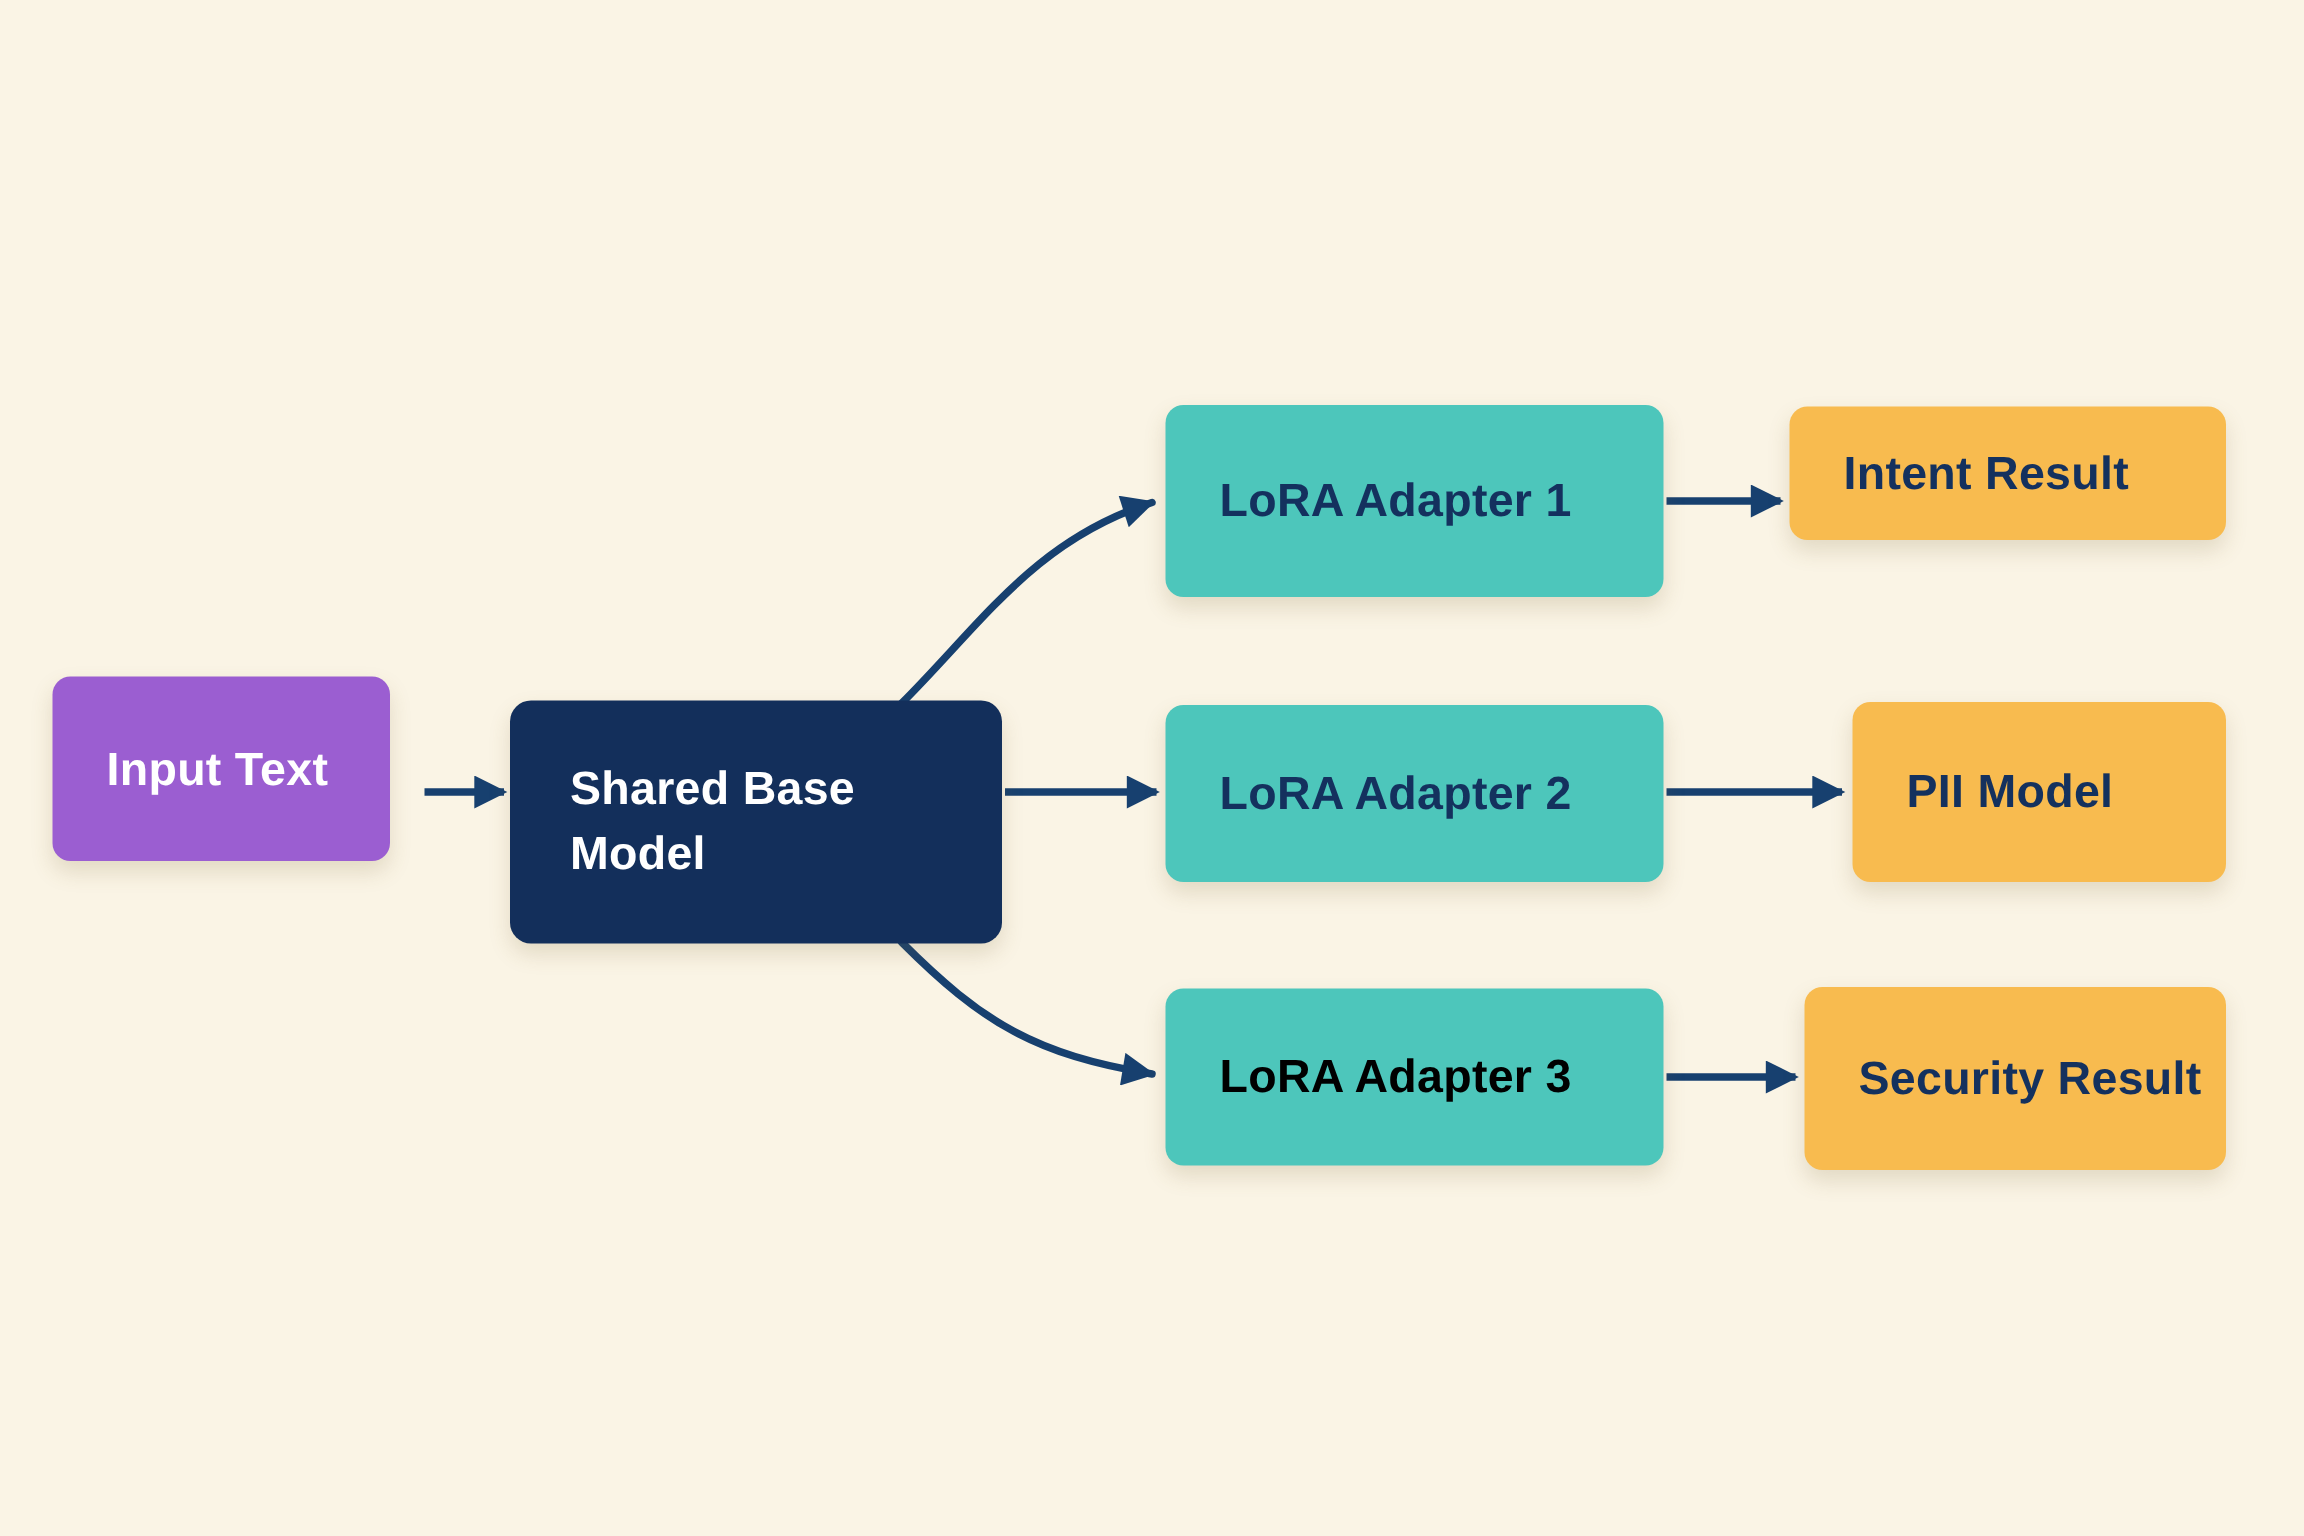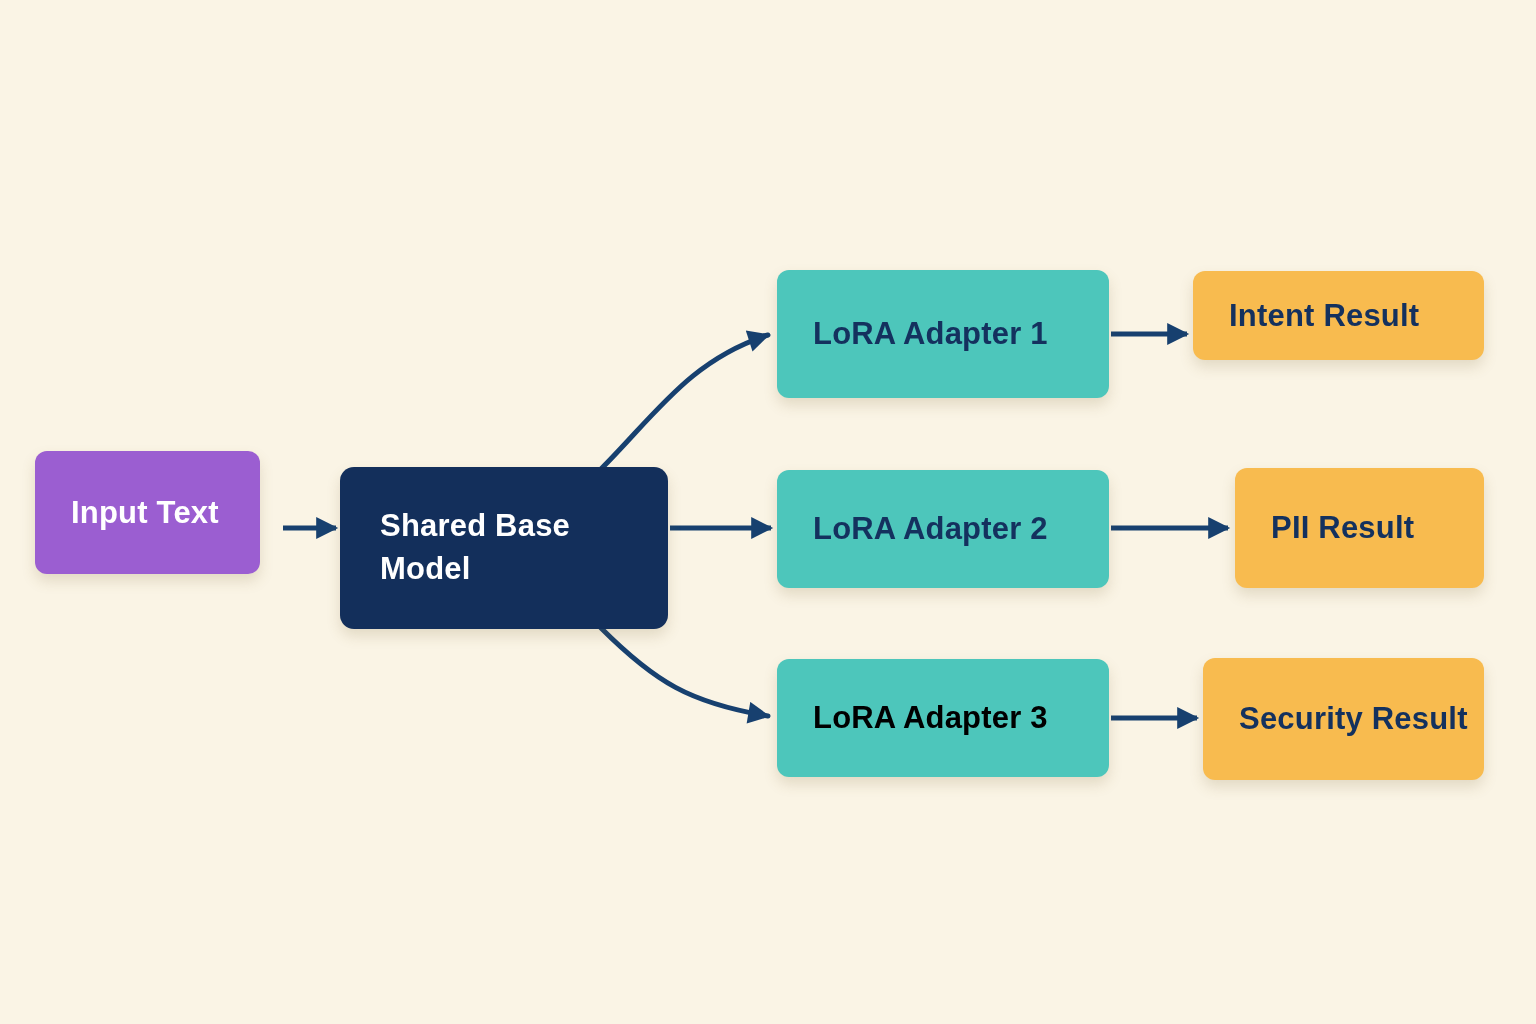--- a/index.html
+++ b/index.html
@@ -87,20 +87,20 @@
 
   <div class="node node-adapter3" style="background: rgb(77, 198, 187);">
     <span class="label" style="color: #000000;">LoRA Adapter 3</span>
   </div>
 
   <div class="node node-result1" style="background: rgb(248, 187, 79);">
     <span class="label" style="color: rgb(20, 49, 94);">Intent Result</span>
   </div>
 
   <div class="node node-result2" style="background: rgb(248, 187, 79);">
-    <span class="label" style="color: rgb(20, 49, 94);">PII Result</span>
+    <span class="label" style="color: rgb(20, 49, 94);">PII Model</span>
   </div>
 
   <div class="node node-result3" style="background: rgb(248, 187, 79);">
     <span class="label" style="color: rgb(20, 49, 94);">Security Result</span>
   </div>
 
 </div>
 
 </body></html>

